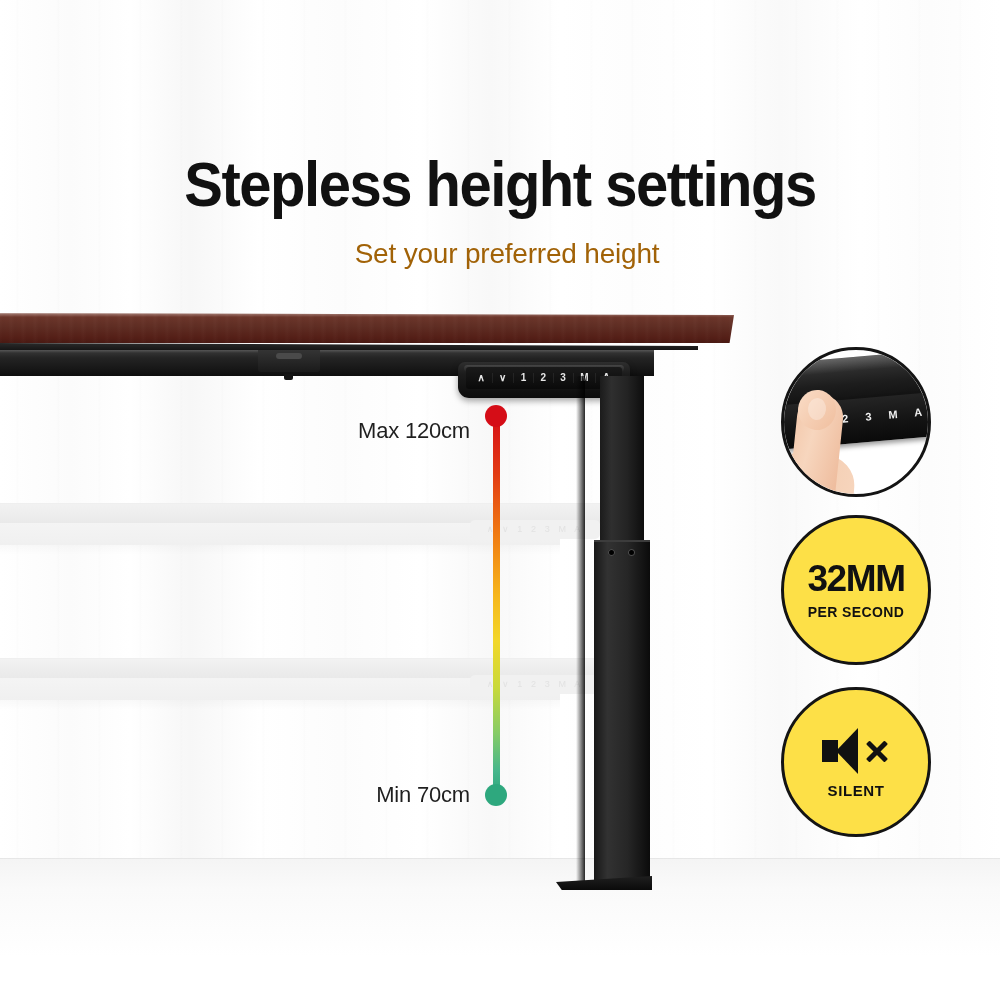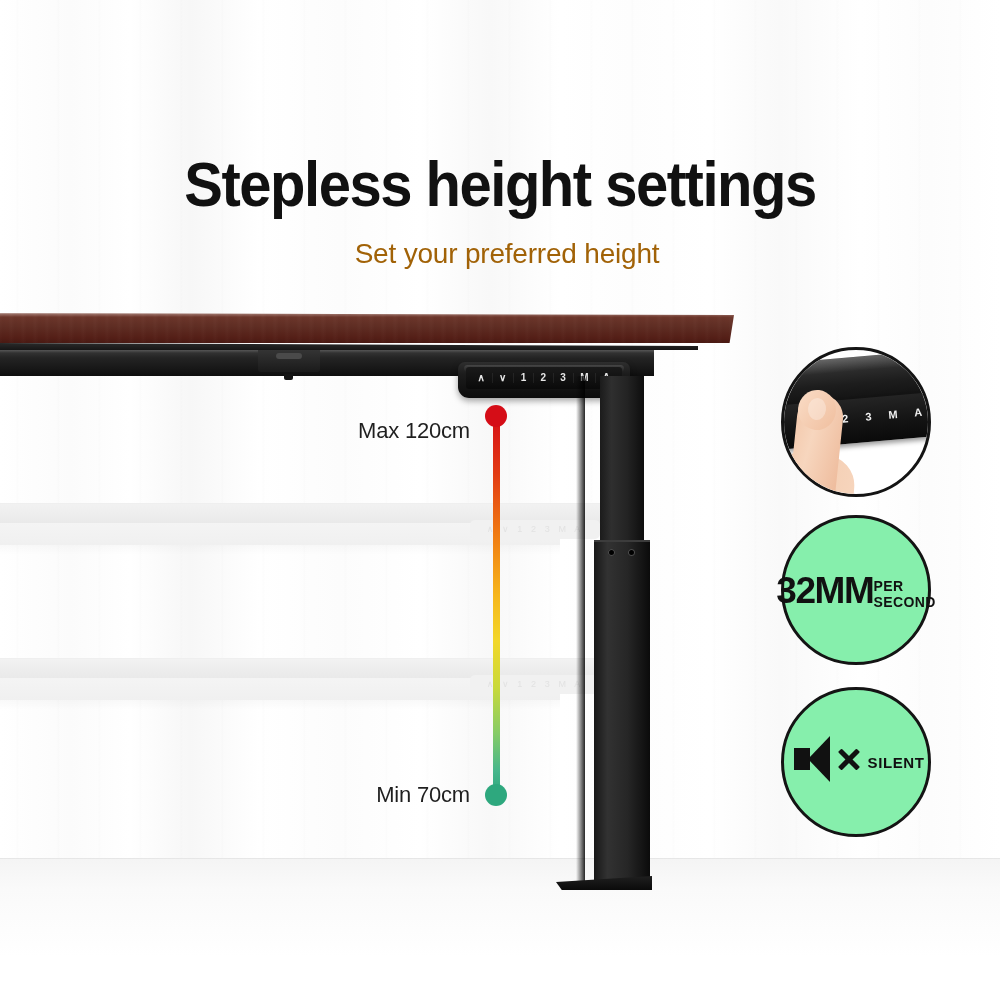--- a/index.html
+++ b/index.html
@@ -463,23 +463,23 @@
     background: linear-gradient(100deg, #f0c3a4, #f7d6be);
     transform: rotate(4deg);
   }
 
   .badge-speed,
   .badge-silent {
     left: 781px;
     width: 150px;
     height: 150px;
     border: 3px solid #141414;
-    background: #86efac;
+    background: #fde047;
     display: flex;
-    flex-direction: row;
+    flex-direction: column;
     align-items: center;
     justify-content: center;
   }
   .badge-speed { top: 515px; }
   .badge-silent { top: 687px; }
 
   .speed-main {
     font-size: 37px;
     font-weight: 700;
     letter-spacing: -1.4px;

